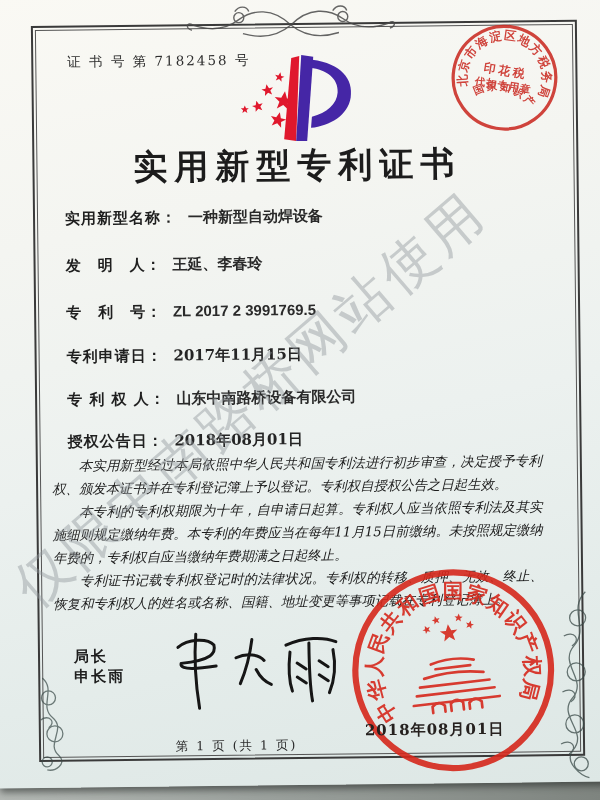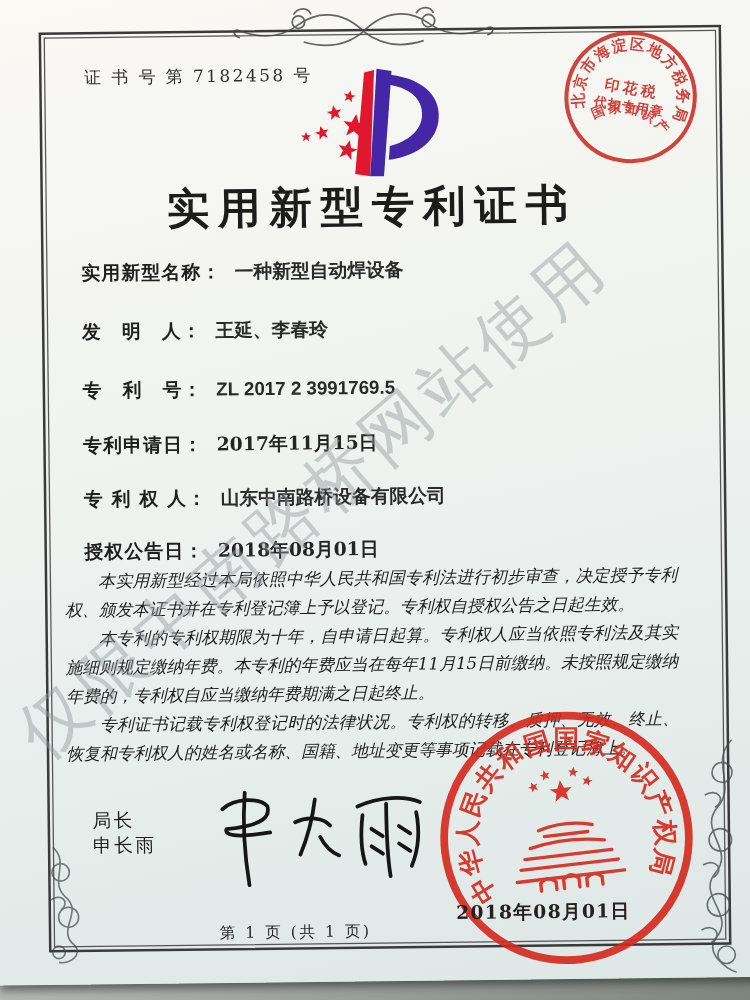--- a/index.html
+++ b/index.html
@@ -17,21 +17,21 @@
   .title{left:0;top:150px;width:100%;text-align:center;font-size:34px;font-weight:700;
          letter-spacing:7px;color:#1c1c1c;}
   .field{left:74px;width:470px;font-size:15px;color:#222;white-space:nowrap;}
   .flabel{font-weight:700;letter-spacing:1px;color:#1f1f1f;}
   .fval{margin-left:6px;}
   .val-sans{font-family:"Liberation Sans","DejaVu Sans",sans-serif;font-weight:600;color:#2a2a2a;}
   .val-serif{font-family:"DejaVu Serif",serif;font-weight:600;color:#242424;}
   .body-text{left:58px;top:459px;width:490px;font-size:13.4px;line-height:23px;
              color:#1c1c1c;font-style:italic;}
   .body-text p{margin:0;text-indent:2em;text-align:justify;}
-  .signer{left:78px;font-size:15px;font-weight:400;color:#1e1e1e;
+  .signer{left:78px;font-size:15px;font-weight:700;color:#1e1e1e;
           font-family:"Liberation Sans","DejaVu Sans",sans-serif;letter-spacing:2px;}
   .issue-date{left:368px;top:729px;font-size:15px;font-weight:700;letter-spacing:1px;color:#26211f;z-index:9;}
   .footer{left:0;top:744px;width:78%;text-align:center;font-size:12.5px;letter-spacing:2px;color:#2a2a2a;}
   .watermark{left:28px;top:562px;transform:rotate(-40deg);transform-origin:0 50%;
              font-size:55px;letter-spacing:5px;white-space:nowrap;z-index:6;
              color:rgba(146,154,158,0.45);font-family:"Liberation Sans",sans-serif;
              font-weight:500;pointer-events:none;}
   .stamp{z-index:7;}
   svg{display:block;}
 </style>

